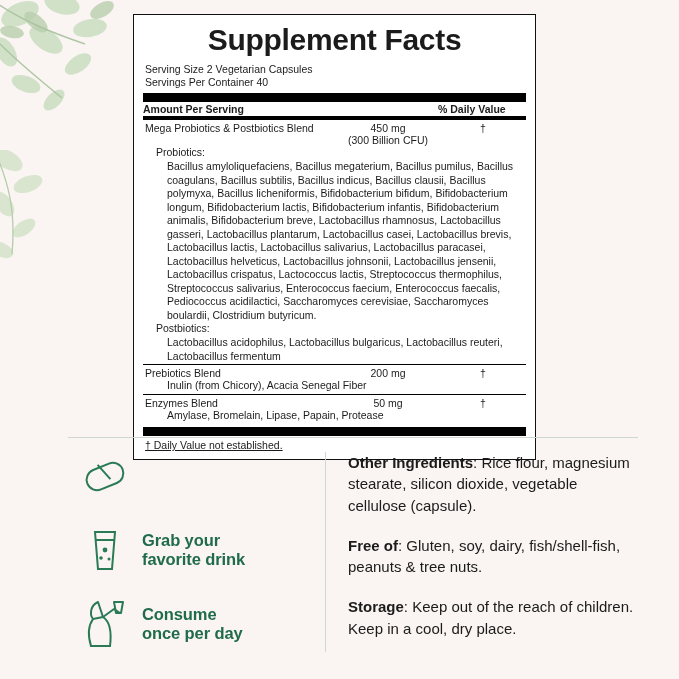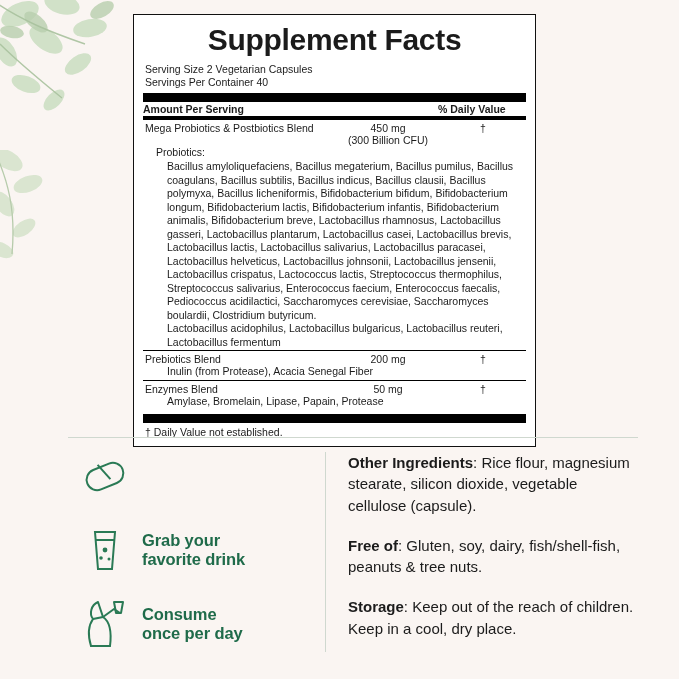--- a/index.html
+++ b/index.html
@@ -110,20 +110,21 @@
     font-size: 10.5px;
     line-height: 1.3;
   }
   .cfu {
     display: block;
     text-align: center;
   }
   .footnote {
     font-size: 10.5px;
     padding: 3px 0 1px 2px;
+    text-decoration: underline;
   }
 
   
   .lower {
     position: absolute;
     left: 68px;
     top: 437px;
     width: 570px;
     display: flex;
     border-top: 1px solid #cfd8cf;
@@ -231,32 +232,33 @@
     <div class="row-main">
       <div class="row-name">Mega Probiotics &amp; Postbiotics Blend</div>
       <div class="row-amt">
         <span>450 mg</span>
         <span class="cfu">(300 Billion CFU)</span>
       </div>
       <div class="row-dv">†</div>
     </div>
     <div class="sub-label">Probiotics:</div>
     <div class="sub-body">Bacillus amyloliquefaciens, Bacillus megaterium, Bacillus pumilus, Bacillus coagulans, Bacillus subtilis, Bacillus indicus, Bacillus clausii, Bacillus polymyxa, Bacillus licheniformis, Bifidobacterium bifidum, Bifidobacterium longum, Bifidobacterium lactis, Bifidobacterium infantis, Bifidobacterium animalis, Bifidobacterium breve, Lactobacillus rhamnosus, Lactobacillus gasseri, Lactobacillus plantarum, Lactobacillus casei, Lactobacillus brevis, Lactobacillus lactis, Lactobacillus salivarius, Lactobacillus paracasei, Lactobacillus helveticus, Lactobacillus johnsonii, Lactobacillus jensenii, Lactobacillus crispatus, Lactococcus lactis, Streptococcus thermophilus, Streptococcus salivarius, Enterococcus faecium, Enterococcus faecalis, Pediococcus acidilactici, Saccharomyces cerevisiae, Saccharomyces boulardii, Clostridium butyricum.</div>
+    <div class="sub-label">Postbiotics:</div>
     <div class="sub-body">Lactobacillus acidophilus, Lactobacillus bulgaricus, Lactobacillus reuteri, Lactobacillus fermentum</div>
   </div>
 
   <div class="rule-thin"></div>
 
   <div class="row">
     <div class="row-main">
       <div class="row-name">Prebiotics Blend</div>
       <div class="row-amt">200 mg</div>
       <div class="row-dv">†</div>
     </div>
-    <div class="ingredient-line">Inulin (from Protease), Acacia Senegal Fiber</div>
+    <div class="ingredient-line">Inulin (from Chicory), Acacia Senegal Fiber</div>
   </div>
 
   <div class="rule-thin"></div>
 
   <div class="row">
     <div class="row-main">
       <div class="row-name">Enzymes Blend</div>
       <div class="row-amt">50 mg</div>
       <div class="row-dv">†</div>
     </div>

